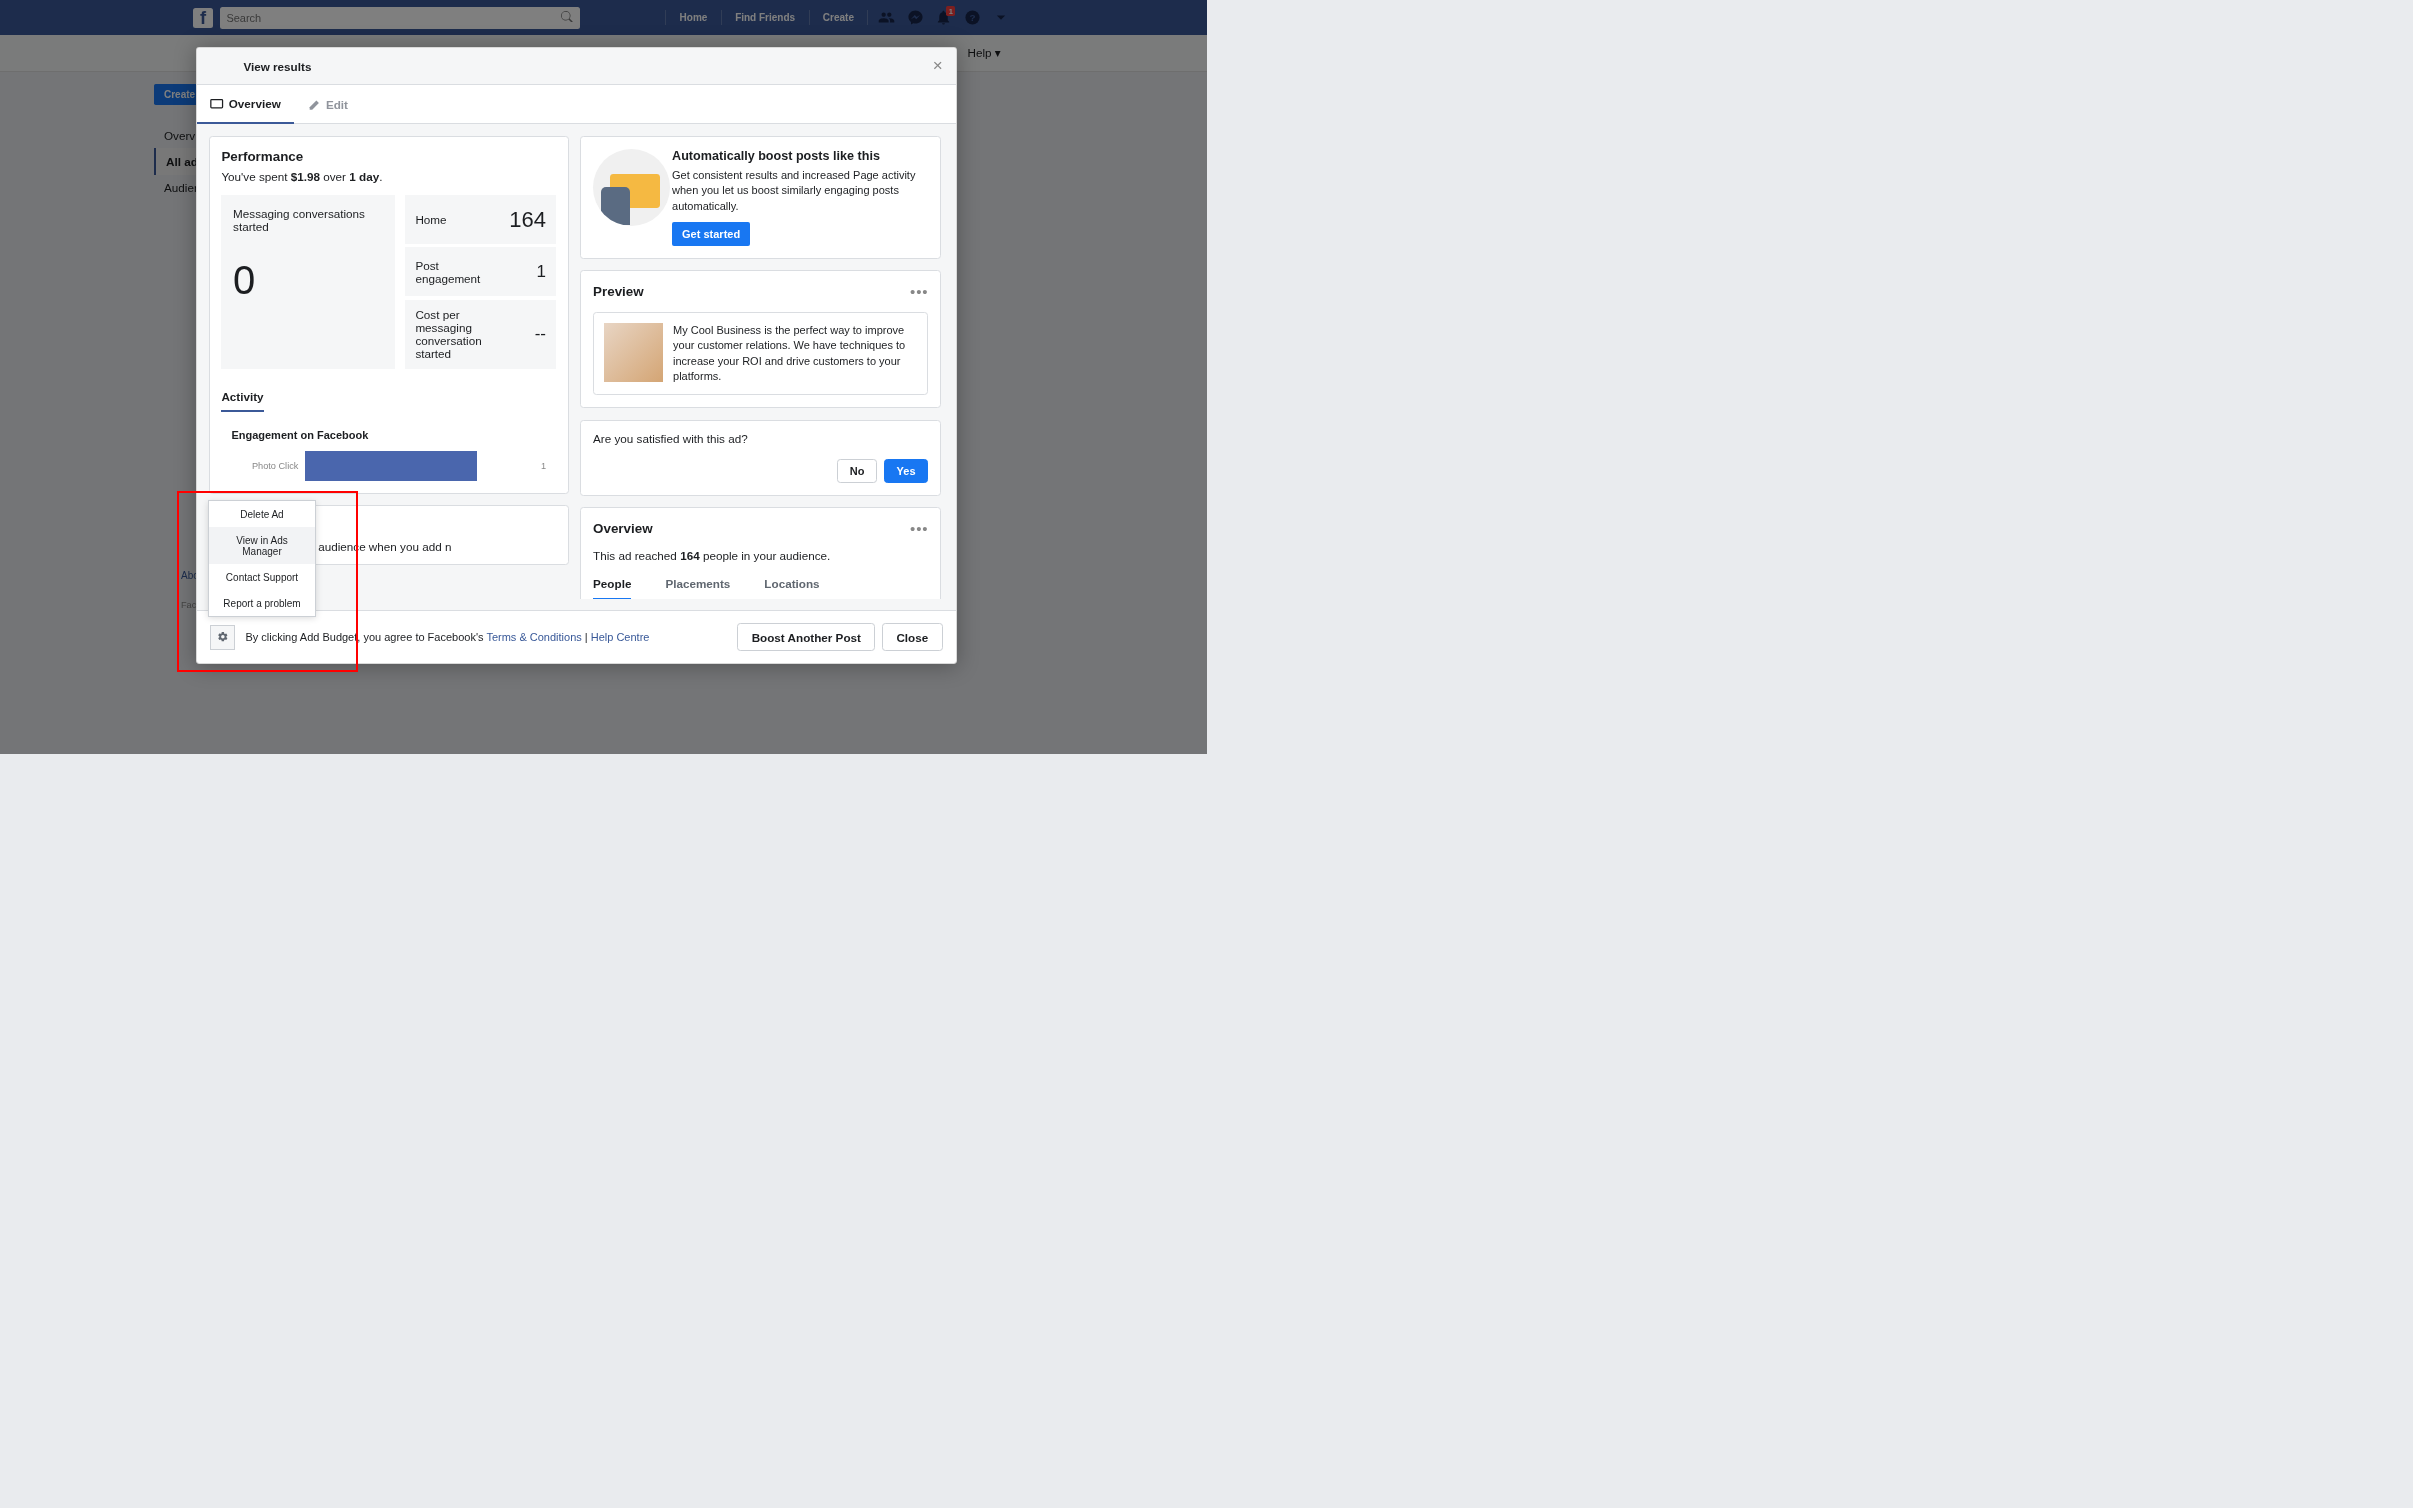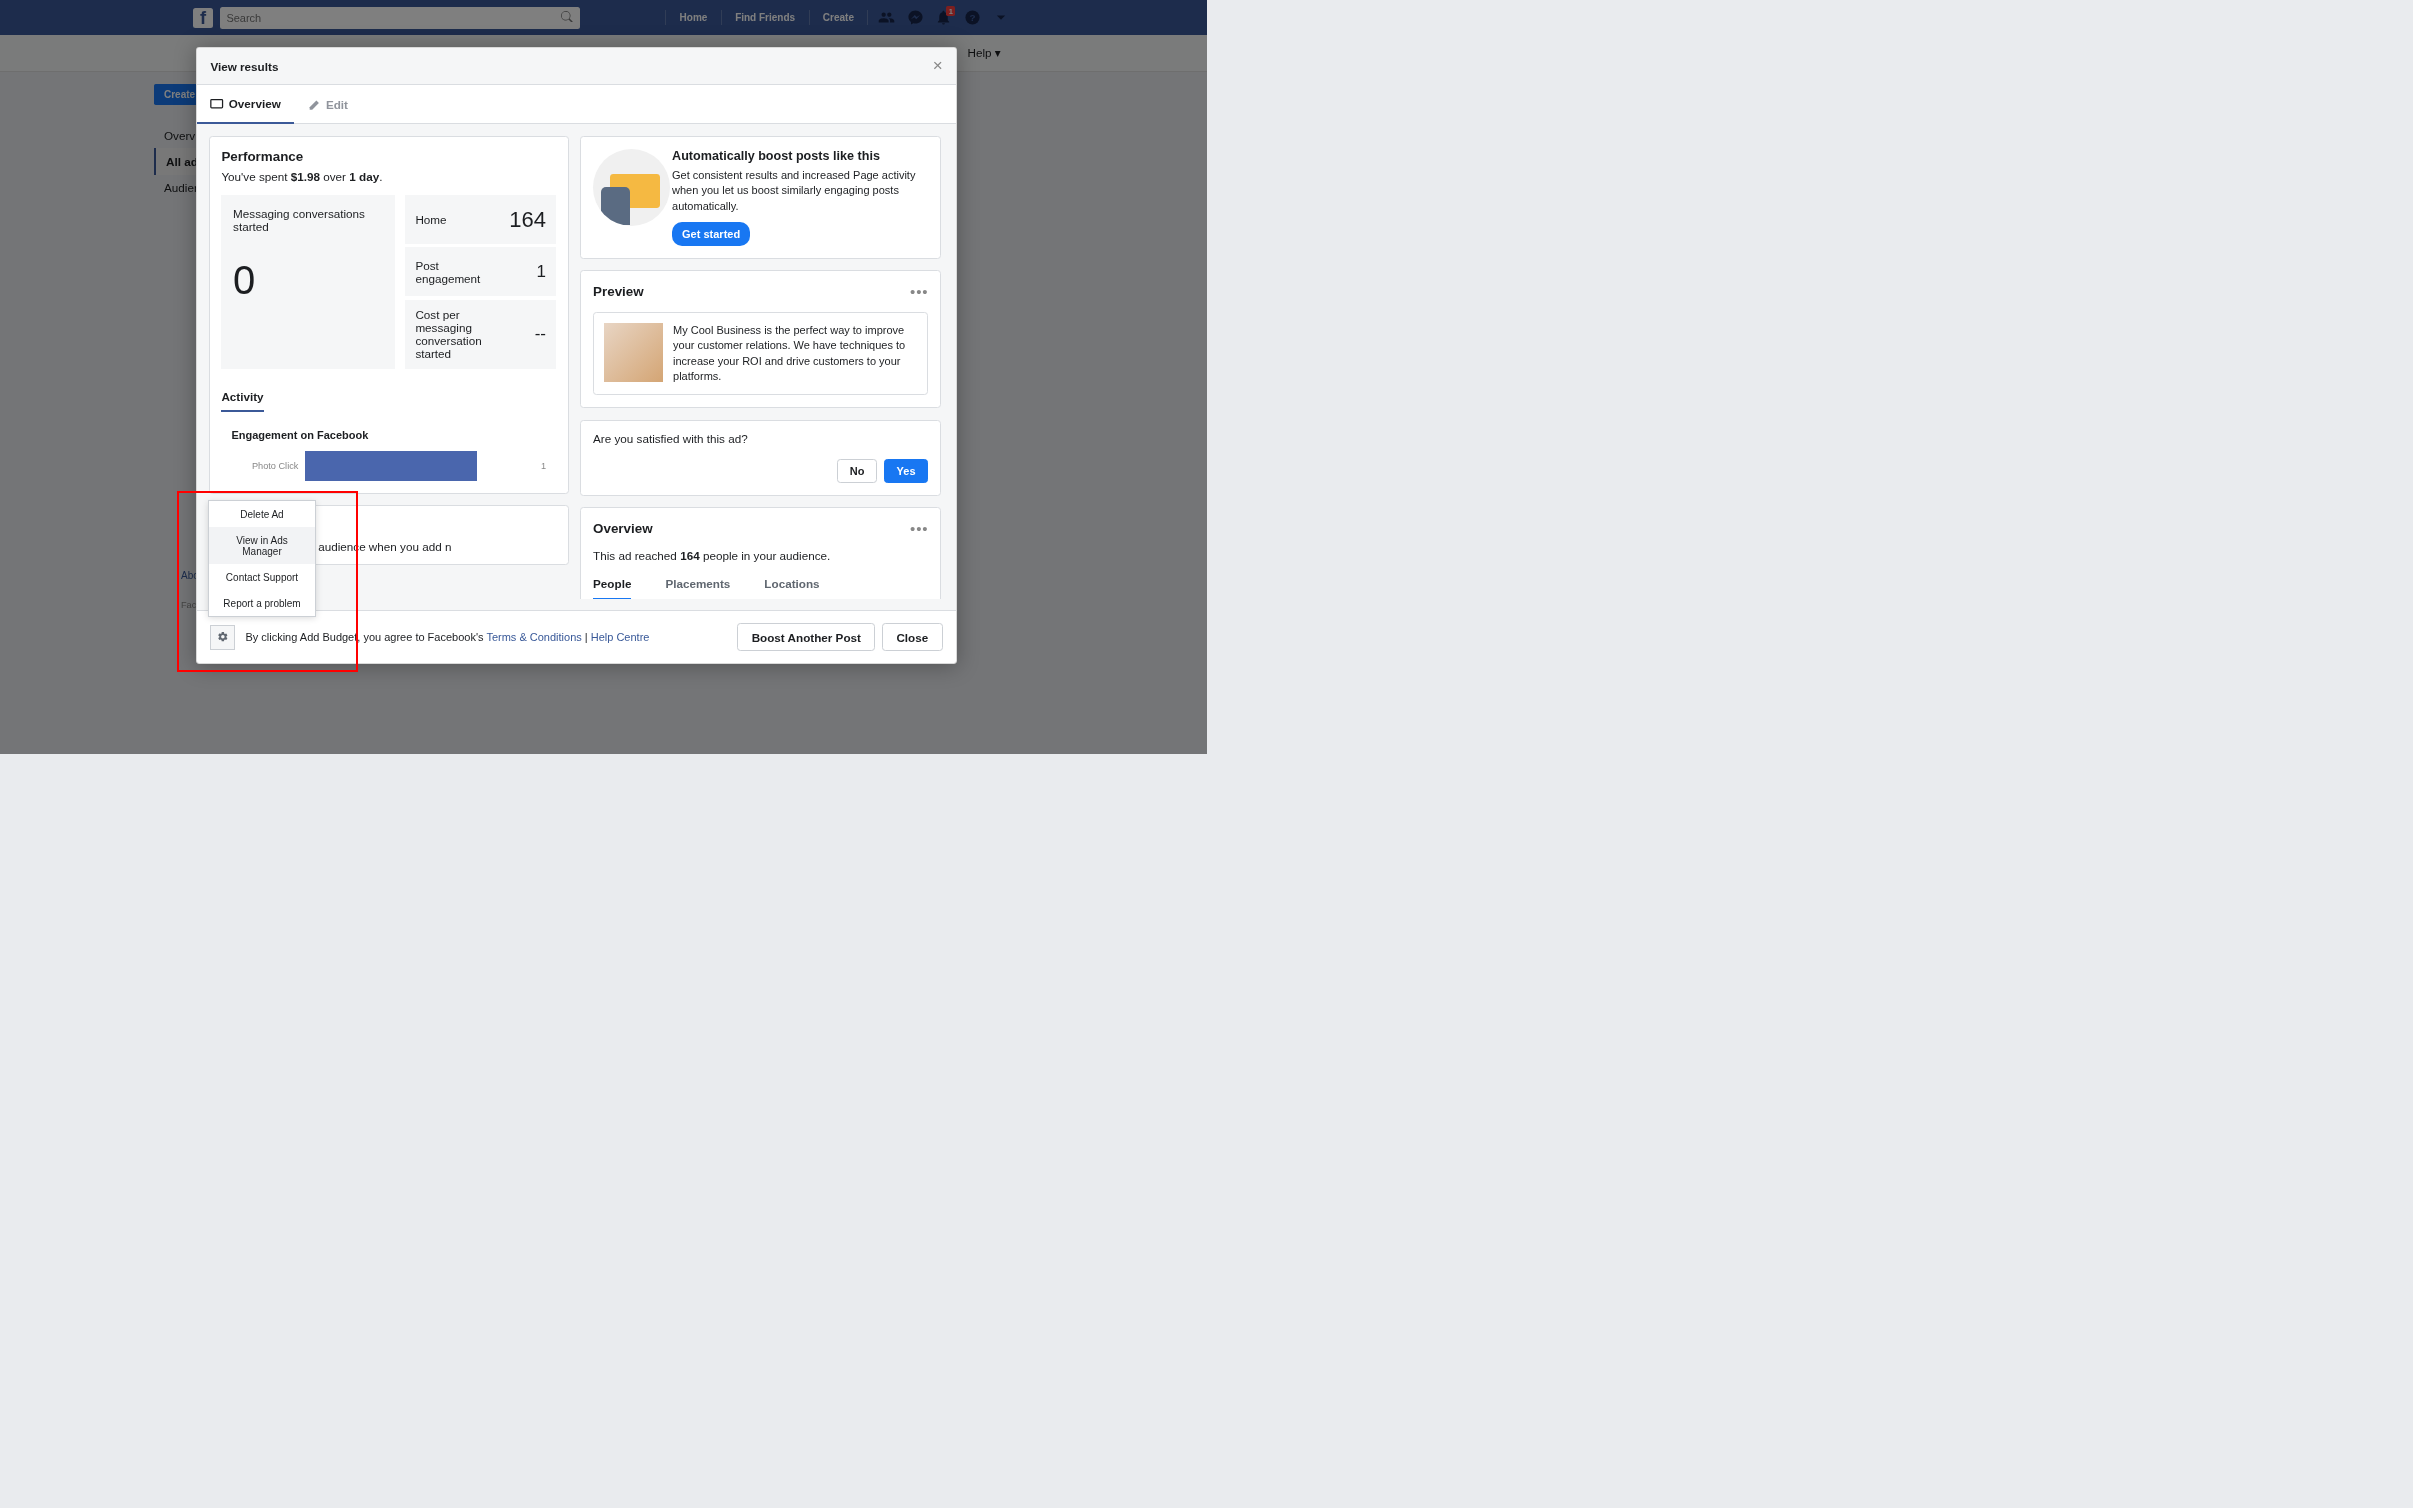--- a/index.html
+++ b/index.html
@@ -35,21 +35,21 @@
 
 .page-footer { position: absolute; left: 181px; top: 570px; font-size: 10px; color: #385898; }
 .page-footer2 { position: absolute; left: 181px; top: 599px; font-size: 9.2px; color: #888; line-height: 12.6px; }
 
 
 .overlay { position: absolute; inset: 0; background: rgba(0,0,0,0.5); }
 
 
 .modal { position: absolute; left: 196px; top: 47px; width: 761px; background: #fff; border-radius: 3.4px; box-shadow: 0 1.7px 22px rgba(0,0,0,0.3); border: 0.8px solid rgba(0,0,0,0.15); }
 .modal-header { padding: 11.7px 13.4px; border-bottom: 0.8px solid #dadde1; display: flex; align-items: center; background: #f5f6f7; border-radius: 3.4px 3.4px 0 0; }
-.modal-title { font-size: 11.7px; font-weight: bold; color: #1c1e21; }
+.modal-title { font-size: 11.7px; font-weight: bold; color: #1c1e21; margin-left: 33px; }
 .modal-close { margin-left: auto; color: #888; font-size: 17px; cursor: pointer; line-height: 11.7px; font-weight: normal; }
 .modal-tabs { display: flex; border-bottom: 0.8px solid #dadde1; background: #fff; }
 .modal-tab { display: flex; align-items: center; gap: 5px; padding: 11.7px 13.4px; font-size: 11.7px; font-weight: bold; color: #90949c; cursor: pointer; }
 .modal-tab.active { color: #1c1e21; border-bottom: 2.5px solid #3b5998; margin-bottom: -0.8px; justify-content: center; }
 .modal-tab svg { width: 13.4px; height: 13.4px; }
 .modal-body { display: flex; gap: 11.7px; padding: 11.7px; height: 486px; overflow: hidden; background: #f5f6f7; }
 .col { display: flex; flex-direction: column; gap: 11.7px; }
 .col-left { flex: 0 0 360px; }
 .col-right { flex: 1; overflow-y: auto; padding-right: 3.4px; }
 
@@ -77,21 +77,21 @@
 
 .audience-card { }
 .aud-more-text { font-size: 11.7px; color: #1c1e21; padding: 0; }
 
 
 .boost-card { display: flex; gap: 2px; }
 .boost-img { width: 77px; height: 77px; background: #f0f0f0; border-radius: 50%; flex-shrink: 0; position: relative; overflow: hidden; }
 .boost-content { flex: 1; }
 .boost-title { font-size: 12.6px; font-weight: bold; color: #1c1e21; margin-bottom: 5px; }
 .boost-desc { font-size: 11px; color: #1c1e21; line-height: 1.4; margin-bottom: 8.4px; }
-.boost-btn { background: #1877f2; color: #fff; border: none; padding: 5.9px 10px; font-size: 11px; font-weight: bold; border-radius: 10px; cursor: pointer; }
+.boost-btn { background: #1877f2; color: #fff; border: none; padding: 5.9px 10px; font-size: 11px; font-weight: bold; border-radius: 2px; cursor: pointer; }
 
 .preview-head { display: flex; align-items: center; justify-content: space-between; margin-bottom: 11.7px; }
 .dots-icon { color: #888; font-size: 15px; letter-spacing: 0.8px; cursor: pointer; }
 .preview-box { border: 0.8px solid #dadde1; border-radius: 3.4px; padding: 10px; display: flex; gap: 10px; }
 .preview-img { width: 59px; height: 59px; background: linear-gradient(135deg,#e8d5c4,#d4a574); flex-shrink: 0; }
 .preview-text { font-size: 11px; color: #1c1e21; line-height: 1.4; }
 
 .satisfied-card { }
 .satisfied-q { font-size: 11.7px; color: #1c1e21; margin-bottom: 13.4px; }
 .sat-btns { display: flex; gap: 6.7px; justify-content: flex-end; }

